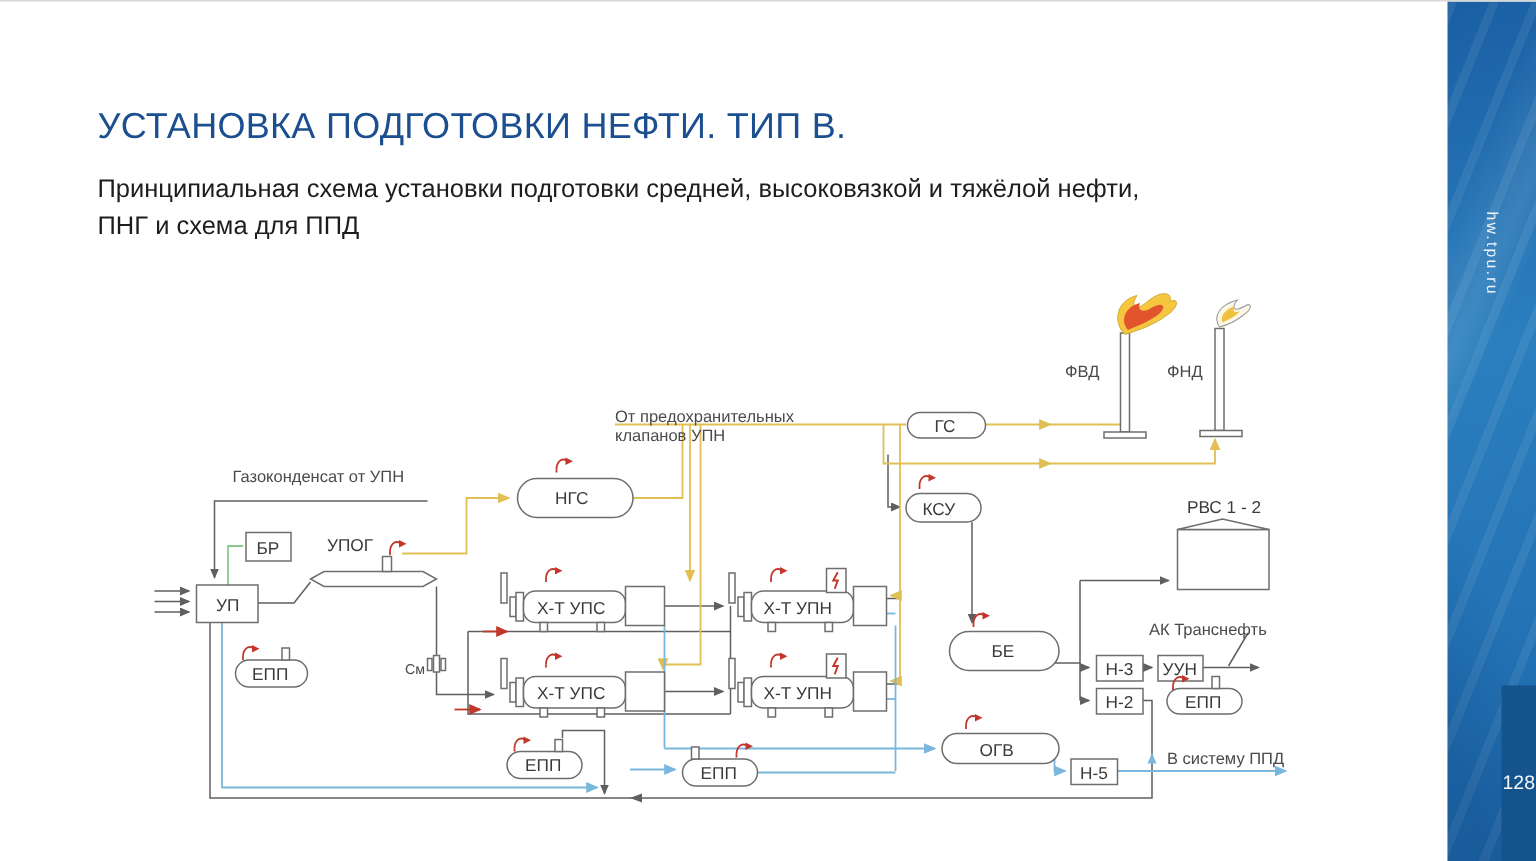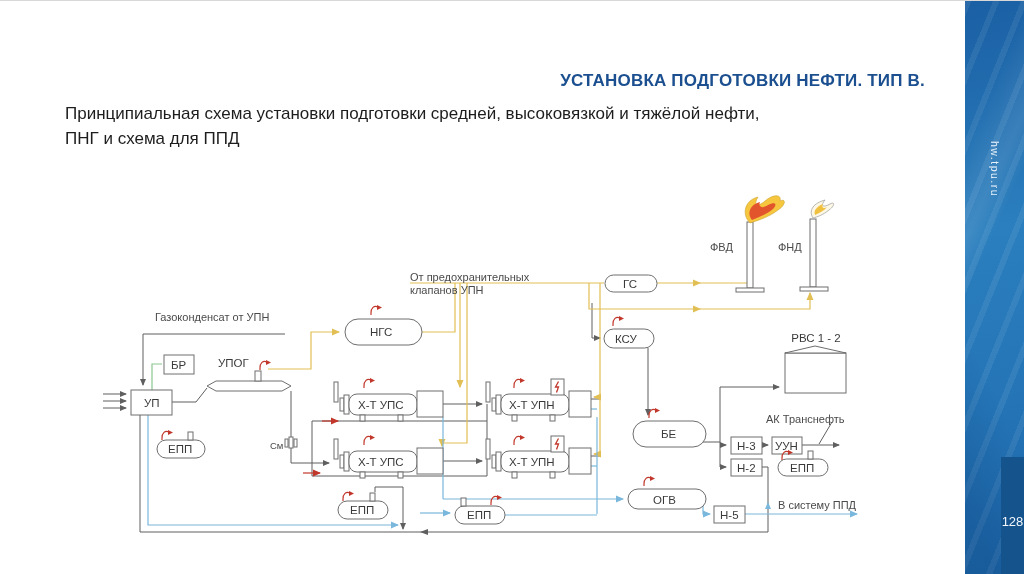--- a/index.html
+++ b/index.html
@@ -3,24 +3,24 @@
 <meta charset="utf-8">
 <style>
   html,body{margin:0;padding:0;background:#888;}
   .slide{
     position:relative;width:1024px;height:574px;background:#ffffff;
     overflow:hidden;font-family:"Liberation Sans",sans-serif;
     border-top:1px solid #d8d8d8;box-sizing:border-box;
   }
   .title{
     position:absolute;left:65px;top:70px;width:860px;
-    font-size:17px;font-weight:bold;color:#1b4f8f;letter-spacing:.2px;text-align:right;
+    font-size:24px;font-weight:normal;color:#1b4f8f;letter-spacing:.2px;
   }
   .subtitle{
-    position:absolute;left:65px;top:100px;width:850px;
+    position:absolute;left:65px;top:112px;width:850px;
     font-size:17px;color:#1d1d1d;line-height:25px;
   }
   .diagram{position:absolute;left:0;top:0;}
   .dlabel{font-family:"Liberation Sans",sans-serif;font-size:11.5px;fill:#3a3a3a;}
   .dnote{font-family:"Liberation Sans",sans-serif;font-size:11px;fill:#4a4a4a;}
   .dsmall{font-family:"Liberation Sans",sans-serif;font-size:9.5px;fill:#4a4a4a;}
   .eq{fill:#ffffff;stroke:#6e6e6e;stroke-width:1;}
   .pipe{fill:none;stroke:#5f5f5f;stroke-width:1;}
   .gas{fill:none;stroke:#e2bf55;stroke-width:1.2;}
   .wat{fill:none;stroke:#79b7dc;stroke-width:1.2;}

